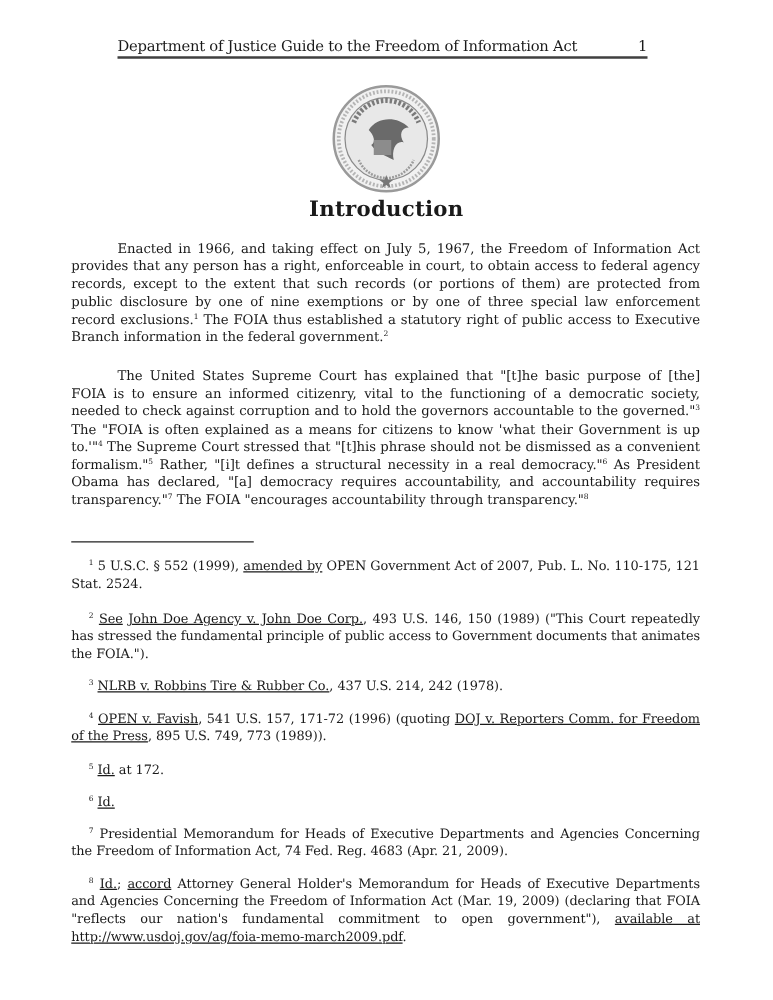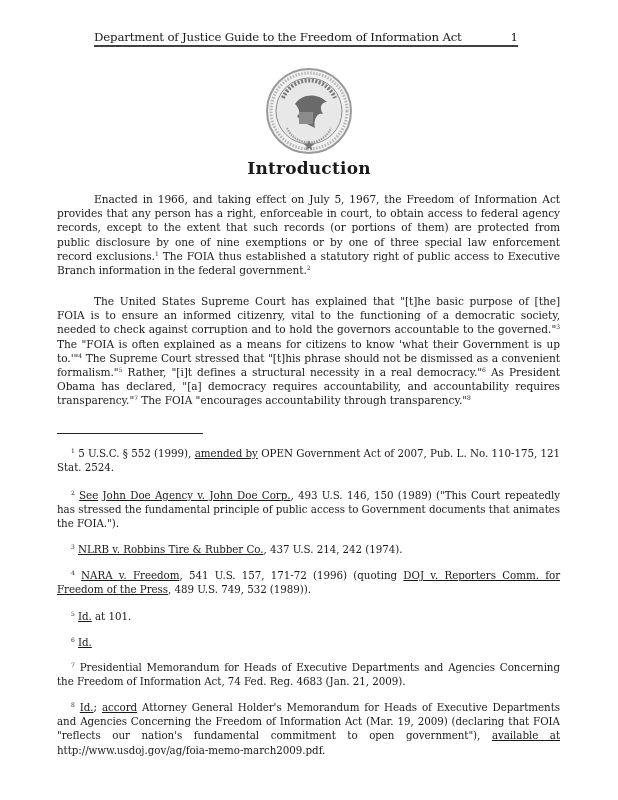--- a/index.html
+++ b/index.html
@@ -48,21 +48,21 @@
   .fn .lead { padding-left: 14px; }
   u { text-decoration: underline; text-underline-offset: 1px; }
   .fn1 { top: 446px; }
   .fn2 { top: 488px; }
   .fn3 { top: 542px; }
   .fn4 { top: 568px; }
   .fn5 { top: 609px; }
   .fn6 { top: 635px; }
   .fn7 { top: 660px; }
   .fn8 { top: 700px; }
-  a.link { color: inherit; }
+  a.link { color: inherit; text-decoration: underline; }
 </style>
 </head>
 <body>
 
 <div id="hdr">
   <span class="title">Department of Justice Guide to the Freedom of Information Act</span>
   <span class="pnum">1</span>
 </div>
 
 <div class="seal">
@@ -80,18 +80,18 @@
 
 <div class="h1">Introduction</div>
 
 <div class="body-text p1 indent"><span>Enacted in 1966, and taking effect on July 5, 1967, the Freedom of Information Act provides that any person has a right, enforceable in court, to obtain access to federal agency records, except to the extent that such records (or portions of them) are protected from public disclosure by one of nine exemptions or by one of three special law enforcement record exclusions.</span><sup>1</sup><span>  The FOIA thus established a statutory right of public access to Executive Branch information in the federal government.</span><sup>2</sup></div>
 <div class="body-text p2 indent"><span>The United States Supreme Court has explained that "[t]he basic purpose of [the] FOIA is to ensure an informed citizenry, vital to the functioning of a democratic society, needed to check against corruption and to hold the governors accountable to the governed."</span><sup>3</sup><span>  The "FOIA is often explained as a means for citizens to know 'what their Government is up to.'"</span><sup>4</sup><span>  The Supreme Court stressed that "[t]his phrase should not be dismissed as a convenient formalism."</span><sup>5</sup><span>  Rather, "[i]t defines a structural necessity in a real democracy."</span><sup>6</sup><span>  As President Obama has declared, "[a] democracy requires accountability, and accountability requires transparency."</span><sup>7</sup><span>  The FOIA "encourages accountability through transparency."</span><sup>8</sup></div>
 
 <div class="rule"></div>
 
 <div class="fn fn1"><span class="lead"></span><sup>1</sup><span> 5 U.S.C. § 552 (1999), </span><u>amended by</u><span> OPEN Government Act of 2007, Pub. L. No. 110-175, 121 Stat. 2524.</span></div>
 <div class="fn fn2"><span class="lead"></span><sup>2</sup><span> </span><u>See</u><span> </span><u>John Doe Agency v. John Doe Corp.</u><span>, 493 U.S. 146, 150 (1989) ("This Court repeatedly has stressed the fundamental principle of public access to Government documents that animates the FOIA.").</span></div>
-<div class="fn fn3"><span class="lead"></span><sup>3</sup><span> </span><u>NLRB v. Robbins Tire &amp; Rubber Co.</u><span>, 437 U.S. 214, 242 (1974).</span></div>
-<div class="fn fn4"><span class="lead"></span><sup>4</sup><span> </span><u>NARA v. Freedom</u><span>, 541 U.S. 157, 171-72 (1996) (quoting </span><u>DOJ v. Reporters Comm. for Freedom of the Press</u><span>, 489 U.S. 749, 532 (1989)).</span></div>
-<div class="fn fn5"><span class="lead"></span><sup>5</sup><span> </span><u>Id.</u><span> at 101.</span></div>
+<div class="fn fn3"><span class="lead"></span><sup>3</sup><span> </span><u>NLRB v. Robbins Tire &amp; Rubber Co.</u><span>, 437 U.S. 214, 242 (1978).</span></div>
+<div class="fn fn4"><span class="lead"></span><sup>4</sup><span> </span><u>OPEN v. Favish</u><span>, 541 U.S. 157, 171-72 (1996) (quoting </span><u>DOJ v. Reporters Comm. for Freedom of the Press</u><span>, 895 U.S. 749, 773 (1989)).</span></div>
+<div class="fn fn5"><span class="lead"></span><sup>5</sup><span> </span><u>Id.</u><span> at 172.</span></div>
 <div class="fn fn6"><span class="lead"></span><sup>6</sup><span> </span><u>Id.</u></div>
-<div class="fn fn7"><span class="lead"></span><sup>7</sup><span> Presidential Memorandum for Heads of Executive Departments and Agencies Concerning the Freedom of Information Act, 74 Fed. Reg. 4683 (Jan. 21, 2009).</span></div>
+<div class="fn fn7"><span class="lead"></span><sup>7</sup><span> Presidential Memorandum for Heads of Executive Departments and Agencies Concerning the Freedom of Information Act, 74 Fed. Reg. 4683 (Apr. 21, 2009).</span></div>
 <div class="fn fn8"><span class="lead"></span><sup>8</sup><span> </span><u>Id.</u><span>; </span><u>accord</u><span> Attorney General Holder's Memorandum for Heads of Executive Departments and Agencies Concerning the Freedom of Information Act (Mar. 19, 2009) (declaring that FOIA "reflects our nation's fundamental commitment to open government"), </span><u>available at</u><span> </span><a class="link">http://www.usdoj.gov/ag/foia-memo-march2009.pdf</a><span>.</span></div>
 
 </body></html>

